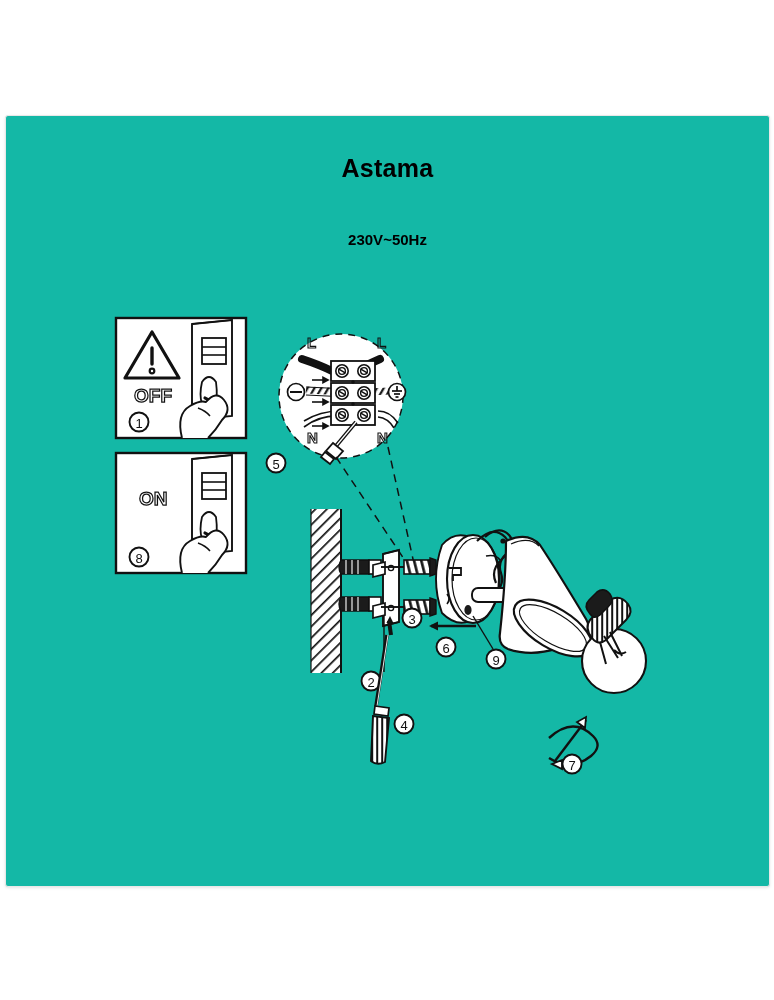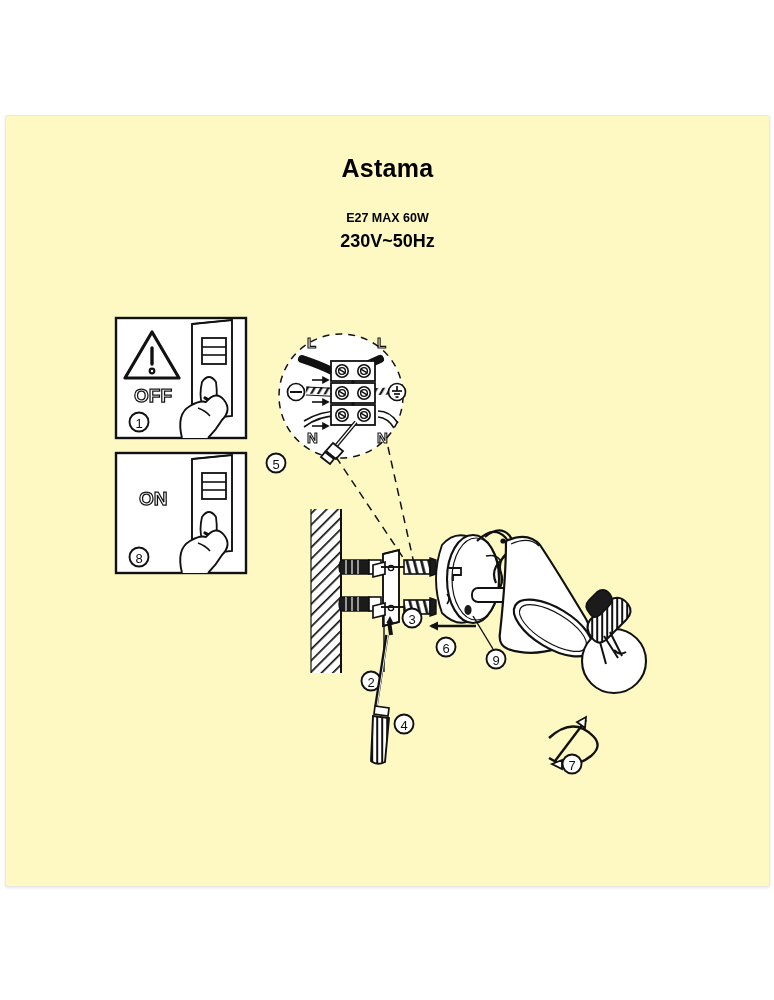--- a/index.html
+++ b/index.html
@@ -1,36 +1,35 @@
 <!DOCTYPE html>
 <html><head>
 <meta charset="utf-8">
 <style>
   html,body{margin:0;padding:0;background:#ffffff;}
   body{width:774px;height:1000px;position:relative;
        font-family:"Liberation Sans", sans-serif;color:#000;}
   #sheet{position:absolute;left:5px;top:115px;width:763px;height:770px;
-         background:#fef9c3;border:1px solid #e8e8e8;border-radius:3px;
+         background:#14b8a6;border:1px solid #e8e8e8;border-radius:3px;
          box-shadow:0 1px 3px rgba(0,0,0,0.10);overflow:hidden;}
   #art{position:absolute;left:0;top:0;width:763px;height:770px;}
   .hd{position:absolute;left:0;width:763px;text-align:center;}
   #title{top:38px;font-size:25px;font-weight:bold;letter-spacing:.3px;}
   #l1{top:75px;font-size:12.5px;font-weight:bold;}
   #l2{top:95px;font-size:12.5px;font-weight:bold;}
-  #l3{top:115px;font-size:18px;font-weight:bold;}
+  #l3{top:115px;font-size:15px;font-weight:bold;}
   svg{display:block;}
   text{font-family:"Liberation Sans", sans-serif;}
 </style>
 </head>
 <body>
 
 <div id="sheet">
 
   <div class="hd" id="title">Astama</div>
-  <div class="hd" id="l2">E27 MAX 60W</div>
   <div class="hd" id="l3">230V~50Hz</div>
 
   <svg id="art" viewBox="0 0 763 770">
     <defs>
       <pattern id="hatch" width="8" height="8" patternTransform="rotate(45)" patternUnits="userSpaceOnUse">
         <rect width="8" height="8" fill="#fff"></rect>
         <line x1="0" y1="0" x2="0" y2="8" stroke="#111" stroke-width="3.4"></line>
       </pattern>
       <pattern id="thread" width="7" height="12" patternUnits="userSpaceOnUse" patternTransform="rotate(-14)">
         <rect width="7" height="12" fill="#fff"></rect>

